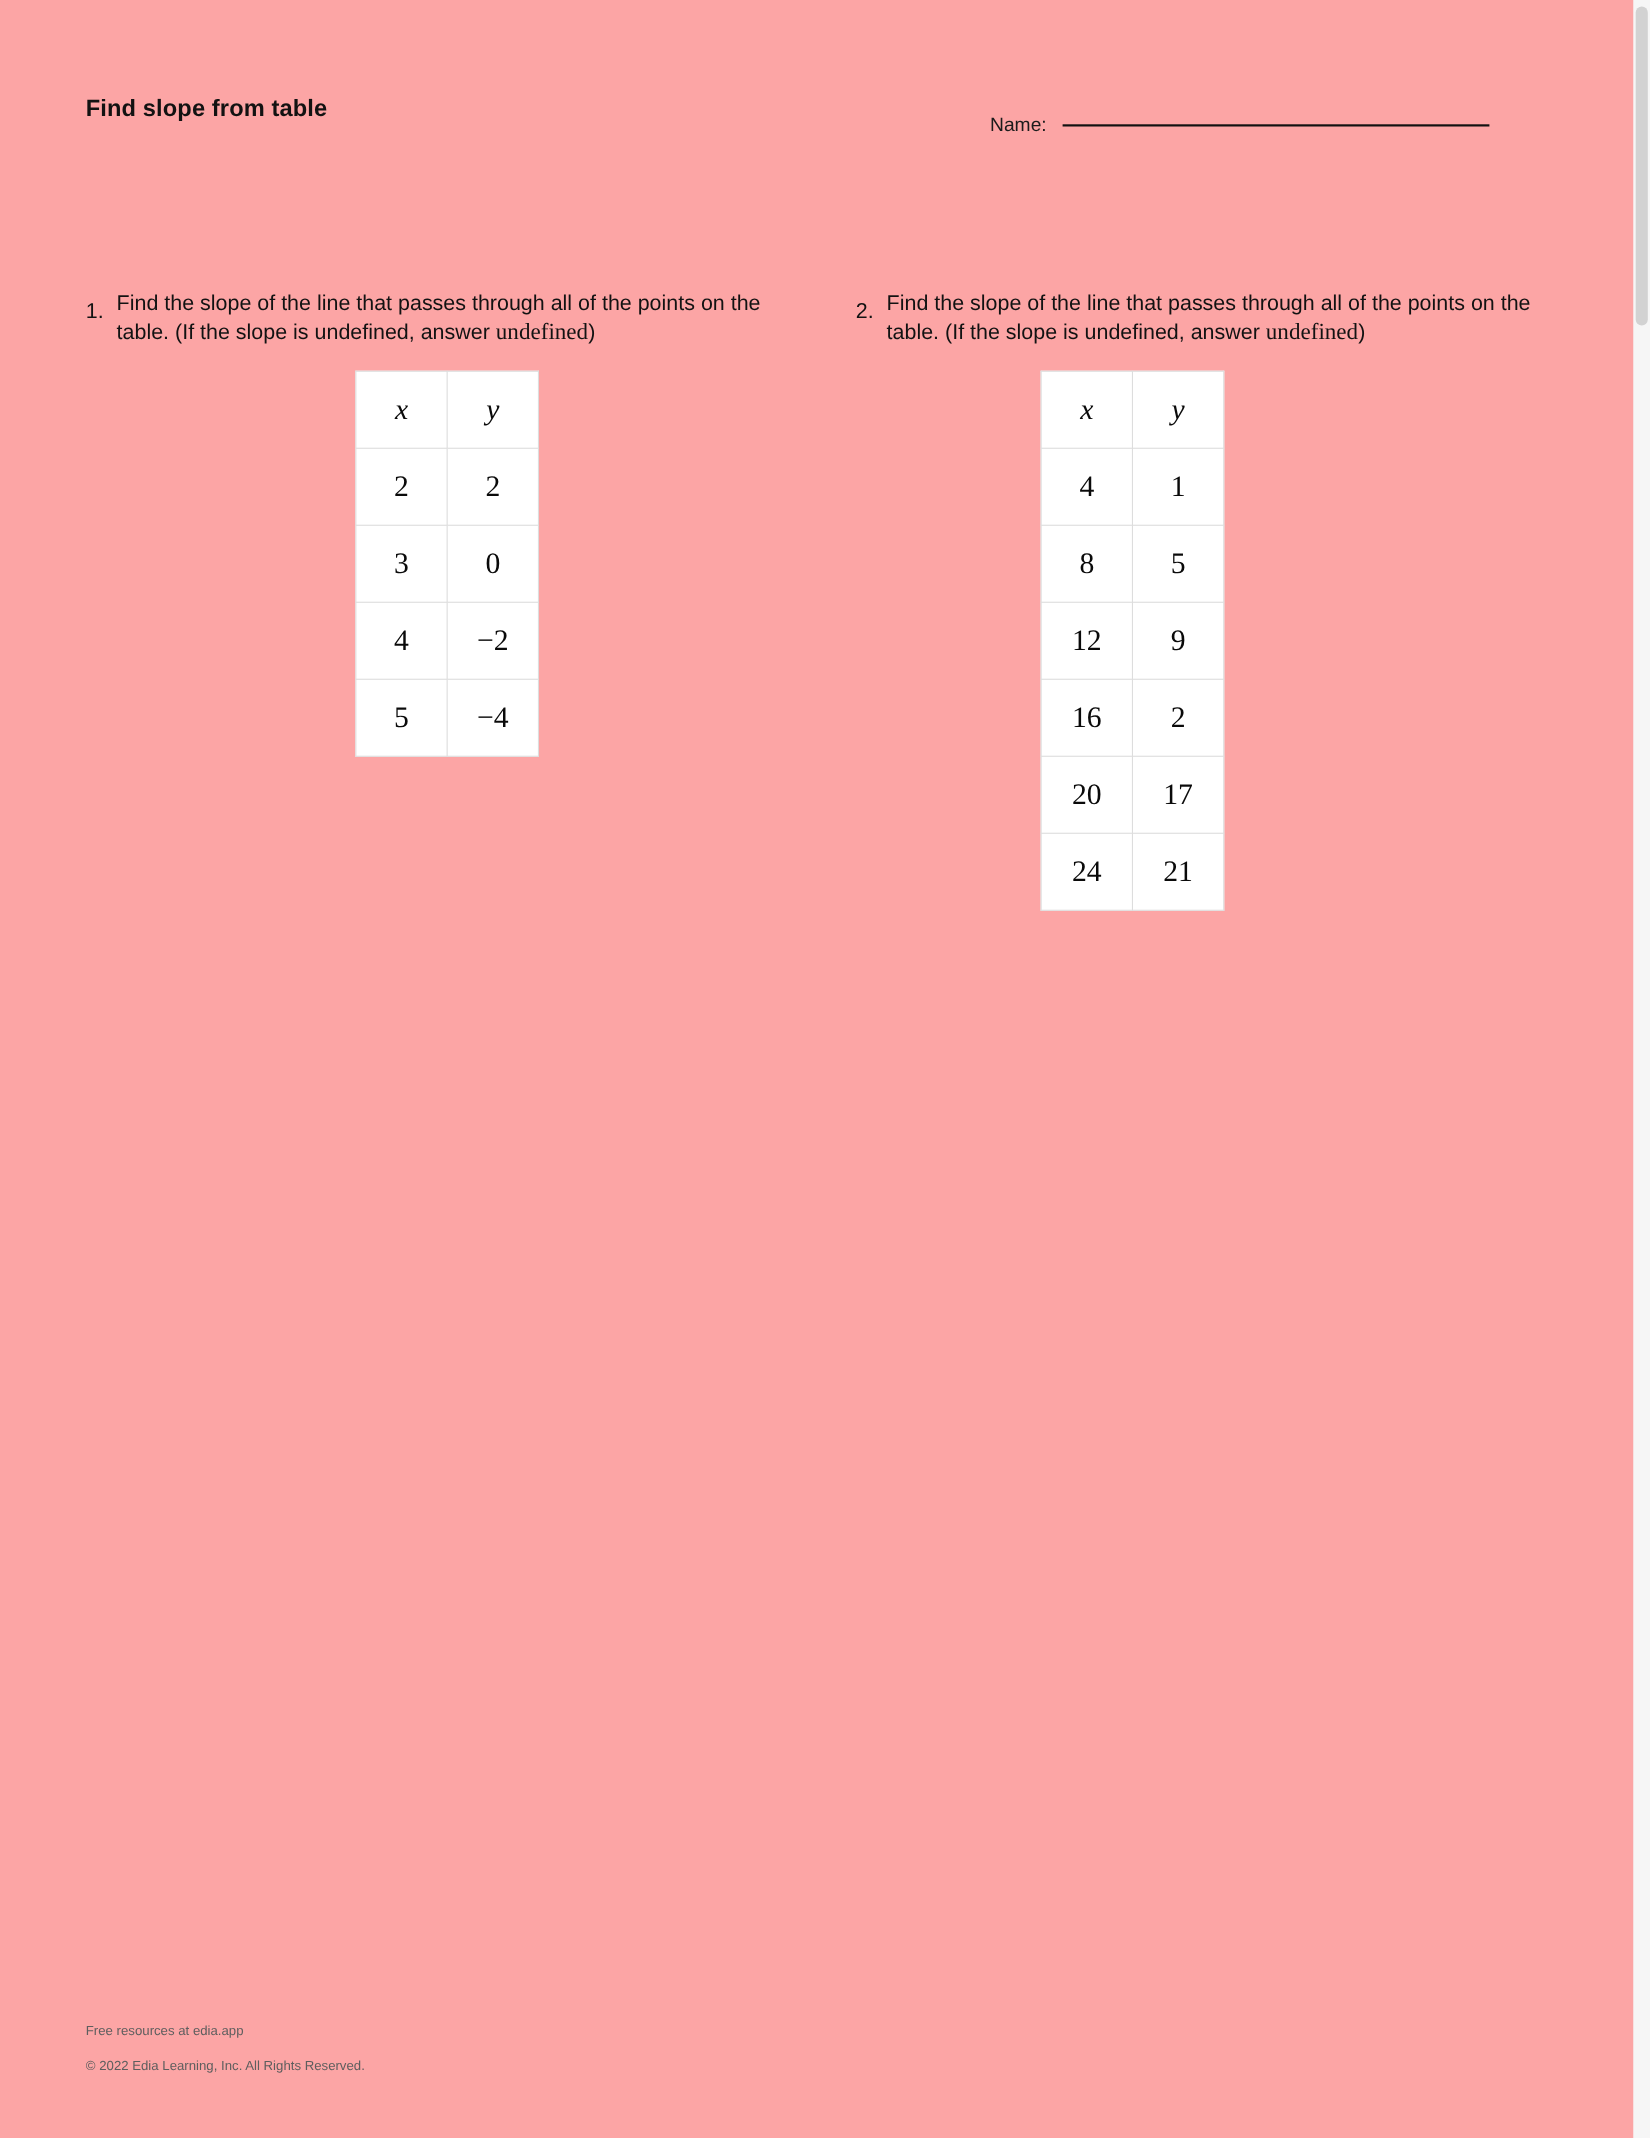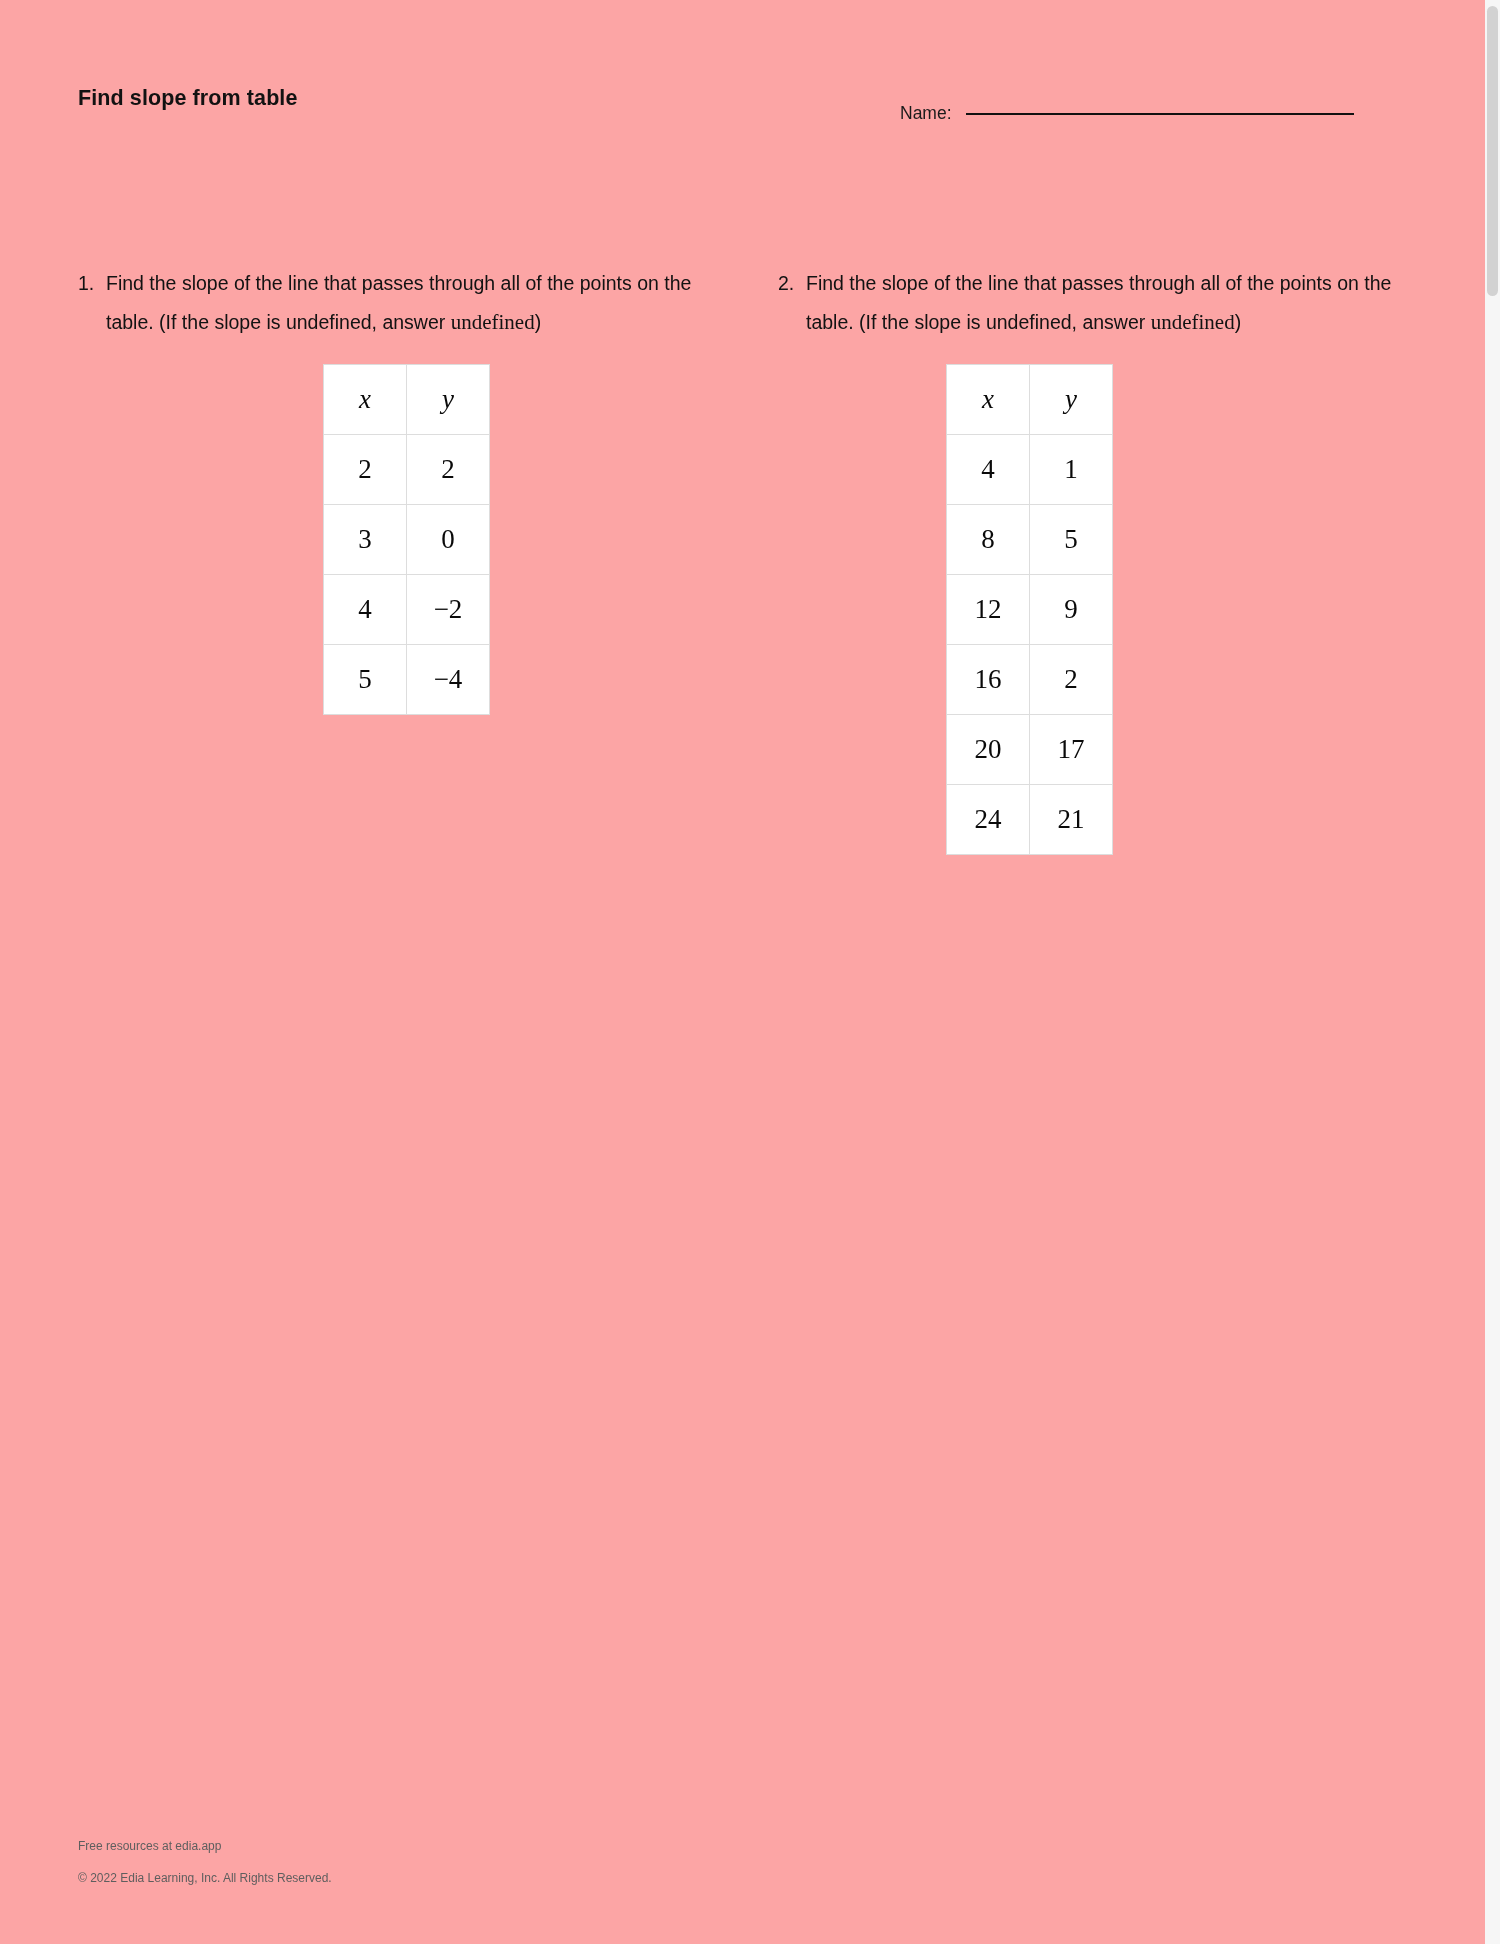--- a/index.html
+++ b/index.html
@@ -124,21 +124,21 @@
     width: 28px;
     flex: 0 0 28px;
     font-size: 19.5px;
     color: #121212;
     line-height: 39px;
   }
   .q-text {
     flex: 1 1 auto;
     font-size: 19.5px;
     color: #121212;
-    line-height: 39px;
+    line-height: 25px;
     max-width: 590px;
   }
   .math-inline {
     font-family: "Liberation Serif", "DejaVu Serif", serif;
     font-size: 21px;
   }
 
   
   .table-wrap {
     margin-top: 22px;

